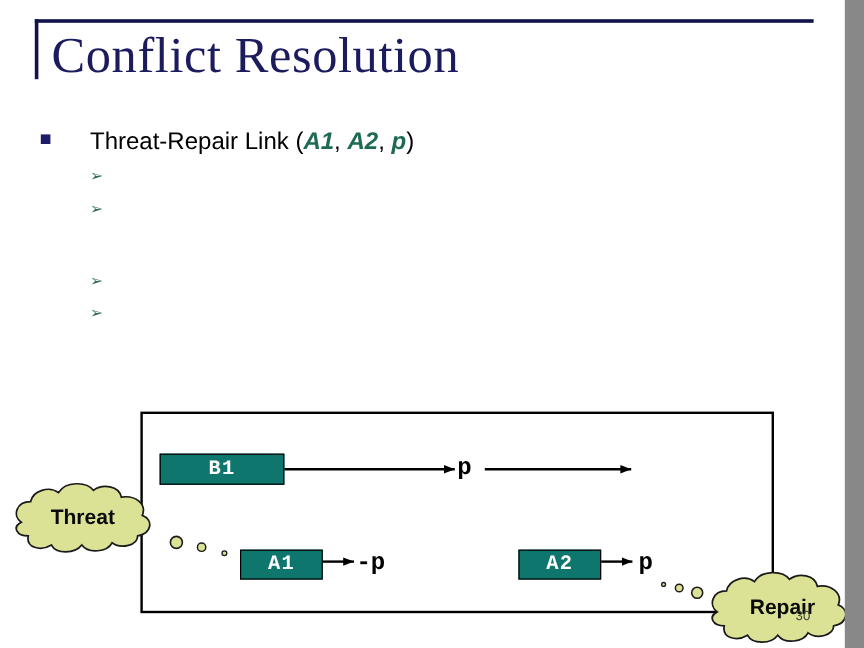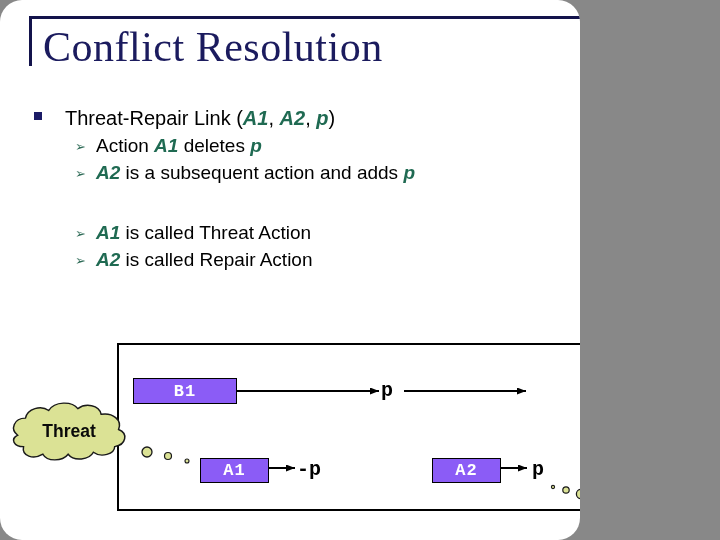--- a/index.html
+++ b/index.html
@@ -1,41 +1,41 @@
 <!DOCTYPE html>
 <html><head>
 <meta charset="utf-8">
 <style>
   html,body { margin:0; padding:0; background:#888; }
   .slide {
-    position:relative; width:580px; height:540px; background:#ffffff;
-    overflow:hidden; font-family:"Liberation Sans", sans-serif; color:#000;border-radius:22px;
+    position:relative; width:704px; height:540px; background:#ffffff;
+    overflow:hidden; font-family:"Liberation Sans", sans-serif; color:#000;
   }
   
   .top-rule { position:absolute; left:29px; top:16px; width:649px; height:3px; background:#13134b; }
   .title-accent { position:absolute; left:29px; top:16px; width:3px; height:50px; background:#13134b; }
   .page-title {
     position:absolute; left:43px; top:26px; font-family:"Liberation Serif", serif;
     font-size:42px; line-height:1; color:#1b1b5e; letter-spacing:0.5px; white-space:nowrap;
   }
   
   .sq-marker { position:absolute; left:34px; top:112px; width:8px; height:8px; background:#1b1b66; }
   .arrow-marker { position:absolute; left:75px; font-size:13px; line-height:1; color:#2e6b57; }
   .b-line { position:absolute; line-height:1.2; white-space:nowrap; }
-  .b-main { left:65px; top:106px; font-size:20px; }
+  .b-main { left:75px; top:106px; font-size:20px; }
   .b-sub  { left:96px; font-size:19px; }
   .seg { white-space:pre; }
   .term { color:#1f6a52; font-style:italic; font-weight:700; }
   
   .diagram-frame {
     position:absolute; left:117px; top:343px; width:528px; height:168px;
     border:2px solid #000; box-sizing:border-box; background:#fff;
   }
   .gbox {
-    position:absolute; background:#8b5cf6; border:1px solid #000; box-sizing:border-box;
+    position:absolute; background:#0f766e; border:1px solid #000; box-sizing:border-box;
     color:#fff; font-family:"Liberation Mono", monospace; font-weight:700; font-size:17px;
     display:flex; align-items:center; justify-content:center; letter-spacing:1px;
   }
   .gbox-b1 { left:133px; top:378px; width:104px; height:26px; }
   .gbox-b2 { left:530px; top:378px; width:103px; height:26px; }
   .gbox-a1 { left:200px; top:458px; width:69px;  height:25px; }
   .gbox-a2 { left:432px; top:458px; width:69px;  height:25px; }
   .flabel {
     position:absolute; font-family:"Liberation Mono", monospace; font-weight:700;
     font-size:20px; line-height:1; color:#000; white-space:nowrap;
@@ -57,38 +57,26 @@
   <div class="top-rule"></div>
   <div class="title-accent"></div>
   <div class="page-title">Conflict Resolution</div>
 
   <div class="sq-marker"></div>
   <div class="b-line b-main">
     <span class="seg">Threat-Repair Link (</span><span class="seg term">A1</span><span class="seg">, </span><span class="seg term">A2</span><span class="seg">, </span><span class="seg term">p</span><span class="seg">)</span>
   </div>
 
   <div class="arrow-marker" style="top:140px;">➢</div>
-  <div class="b-line b-sub" style="top:135px;">
-    <span class="seg">Action </span><span class="seg term">A1</span><span class="seg"> deletes </span><span class="seg term">p</span>
-  </div>
 
   <div class="arrow-marker" style="top:167px;">➢</div>
-  <div class="b-line b-sub" style="top:162px;">
-    <span class="seg term">A2</span><span class="seg"> is a subsequent action and adds </span><span class="seg term">p</span>
-  </div>
 
   <div class="arrow-marker" style="top:227px;">➢</div>
-  <div class="b-line b-sub" style="top:222px;">
-    <span class="seg term">A1</span><span class="seg"> is called Threat Action</span>
-  </div>
 
   <div class="arrow-marker" style="top:254px;">➢</div>
-  <div class="b-line b-sub" style="top:249px;">
-    <span class="seg term">A2</span><span class="seg"> is called Repair Action</span>
-  </div>
 
   <div class="diagram-frame"></div>
 
   <div class="gbox gbox-b1">
       <span>B1</span>
     </div>
   <div class="gbox gbox-a1">
       <span>A1</span>
     </div>
   <div class="gbox gbox-a2">

